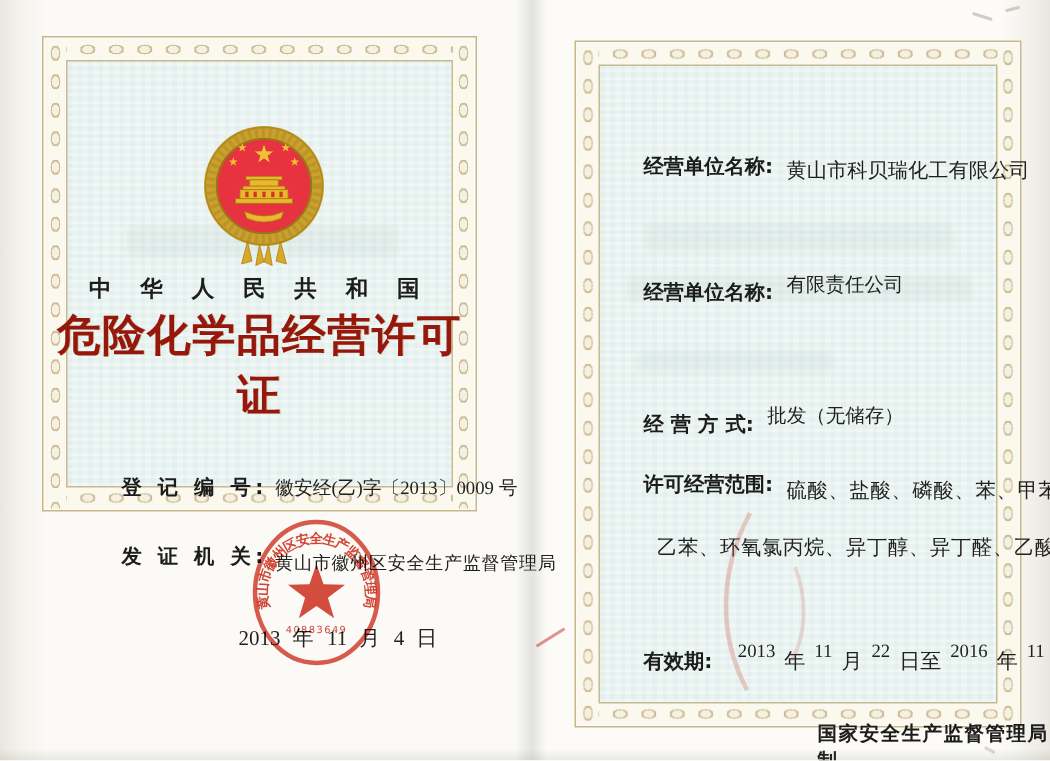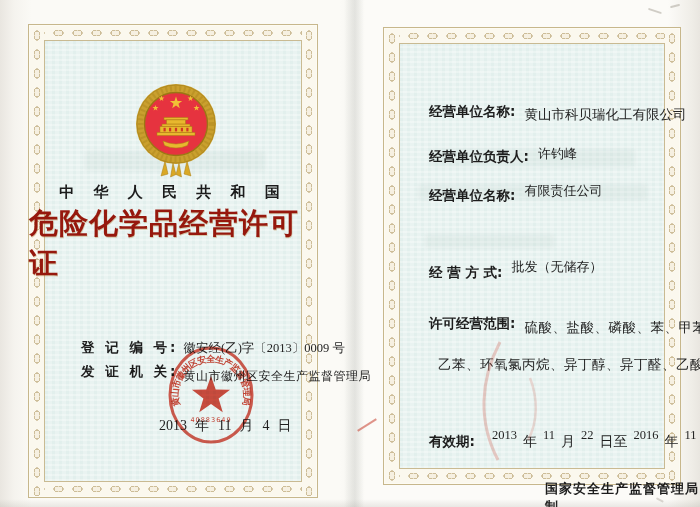--- a/index.html
+++ b/index.html
@@ -9,21 +9,21 @@
     background:
       linear-gradient(90deg,#e9e6e0 0px,#f5f3ee 14px,#fbfaf6 32px,#fbfaf6 340px,#f7f6f2 352px,#fcfbf8 366px,#fcfbf8 668px,#efede7 692px,#e9e6e0 700px),
       #fbfaf6;
   }
   #scan::after{content:"";position:absolute;left:0;right:0;bottom:0;height:8px;
     background:linear-gradient(180deg,rgba(0,0,0,0),rgba(120,115,105,.14));pointer-events:none;}
   .fold{position:absolute;top:0;bottom:0;left:344px;width:20px;
     background:linear-gradient(90deg,rgba(0,0,0,0),rgba(150,155,150,.22) 55%,rgba(0,0,0,0));}
   
   .frame{position:absolute;border:1px solid #c7b78c;background:#fdfbf3;box-sizing:border-box;}
-  #frame-left{left:28px;top:24px;width:290px;height:474px;}
+  #frame-left{left:28px;top:24px;width:290px;height:317px;}
   #frame-right{left:383px;top:27px;width:298px;height:458px;}
   .band{position:absolute;background-color:#fbf8ee;}
   .band.h{left:1px;right:1px;height:14px;
     background-image:radial-gradient(ellipse 7px 4.6px at 50% 50%,#f6f0e1 54%,#cdbd98 55%,#cdbd98 72%,rgba(0,0,0,0) 73%);
     background-size:19px 14px;}
   .band.v{top:1px;bottom:1px;width:14px;
     background-image:radial-gradient(ellipse 4.6px 7px at 50% 50%,#f6f0e1 54%,#cdbd98 55%,#cdbd98 72%,rgba(0,0,0,0) 73%);
     background-size:14px 19px;}
   .band.t{top:1px}.band.b{bottom:1px}.band.l{left:1px}.band.r{right:1px}
   .inner{position:absolute;inset:15px;border:1px solid #c9ba92;
@@ -31,45 +31,45 @@
       repeating-linear-gradient(0deg,rgba(255,255,255,.30) 0 2px,rgba(0,0,0,0) 2px 5px),
       repeating-linear-gradient(90deg,rgba(205,228,224,.25) 0 3px,rgba(0,0,0,0) 3px 7px),
       #e9f3f1;}
   .smudge{position:absolute;background:rgba(150,172,166,.10);filter:blur(2px);border-radius:4px;}
   
   .lbl{font-family:"DejaVu Sans",sans-serif;font-weight:700;color:#1c1c1c;}
   .val{font-family:"Liberation Serif",serif;color:#1f1f1f;}
   .abs{position:absolute;}
   
   #country{left:18px;right:18px;top:158px;text-align:center;font-size:15px;letter-spacing:7px;}
-  #cert-title{left:0;right:0;top:179px;text-align:left;font-size:29px;letter-spacing:1px;
+  #cert-title{left:0;right:0;top:179px;text-align:center;font-size:29px;letter-spacing:1px;
     color:#96180d;font-family:Liberation Serif, serif;font-weight:700;
     text-shadow:.6px .6px 0 rgba(173,120,40,.35);}
   #subtitle{left:0;right:0;top:236px;text-align:center;font-size:16px;letter-spacing:2px;color:#222;}
   .lrow{position:absolute;left:52px;white-space:nowrap;}
-  #row-reg{top:291px;margin-top:22px;}
+  #row-reg{top:291px;}
   #row-issuer{top:337px;}
   .lrow .lbl{font-size:13.5px;letter-spacing:3px;}
   #reg-val{font-size:12.5px;margin-left:5px;}
   #issuer-val{font-size:12px;margin-left:5px;position:relative;top:4px;letter-spacing:.5px;}
   #date-line{left:126px;top:392px;font-size:14px;white-space:nowrap;}
   #date-line .n{margin:0 4px;}
   #date-line .u{margin:0 4px;letter-spacing:1px;}
   #cert-no{left:35px;top:478px;font-size:13px;letter-spacing:3px;position:absolute;}
   
   #seal{position:absolute;left:132px;top:318px;width:100px;height:104px;mix-blend-mode:multiply;}
   
   .rrow{position:absolute;left:45px;white-space:nowrap;}
   .rrow .lbl{font-size:13.5px;display:inline-block;}
   .rrow .val{font-size:13px;margin-left:9px;display:inline-block;}
   #rrow-0{top:74px;}  #rrow-0 .val{transform:translateY(3px);font-size:13.5px;}
   #rrow-1{top:119px;} #rrow-1 .val{transform:translateY(-3px);}
   #rrow-2{top:158px;} #rrow-2 .val{transform:translateY(-5px);}
   #rrow-3{top:201px;} #rrow-3 .val{transform:translateY(-4px);font-size:13.5px;}
-  #rrow-4{top:235px;} #rrow-4 .val{transform:translateY(-6px);}
+  #rrow-4{top:246px;} #rrow-4 .val{transform:translateY(-6px);}
   #scope-row{top:286px;}
   #scope-row .val{transform:translateY(4px);font-size:13.5px;letter-spacing:.5px;}
   .scope-line{position:absolute;left:54px;font-size:13.5px;letter-spacing:.5px;white-space:nowrap;}
   #scope-line-2{top:328px;}
   #scope-line-3{top:362px;}
   #validity{position:absolute;left:45px;top:404px;white-space:nowrap;}
   #validity .lbl{font-size:13.5px;margin-right:14px;}
   #validity .n{font-size:12.5px;display:inline-block;transform:translateY(-7px);margin:0 3px;}
   #validity .u{font-size:14px;margin:0 3px;}
   #maker{left:545px;top:480px;font-size:13px;letter-spacing:1px;position:absolute;}
@@ -162,23 +162,20 @@
     <div class="band v r"></div>
     <div class="inner">
       <div class="smudge" style="left:30px;top:105px;width:205px;height:18px;"></div>
       <div class="smudge" style="left:18px;top:140px;width:230px;height:16px;"></div>
       <div class="smudge" style="left:25px;top:190px;width:130px;height:14px;"></div>
     </div>
 
     <div class="rrow" id="rrow-0">
       <span class="lbl">经营单位名称:</span><span class="val">黄山市科贝瑞化工有限公司</span>
     </div>
-    <div class="rrow" id="rrow-1">
-      <span class="lbl">经营单位负责人:</span><span class="val">许钓峰</span>
-    </div>
     <div class="rrow" id="rrow-2">
       <span class="lbl">经营单位名称:</span><span class="val">有限责任公司</span>
     </div>
     <div class="rrow" id="rrow-4">
       <span class="lbl">经 营 方 式:</span><span class="val">批发（无储存）</span>
     </div>
 
     <div class="rrow" id="scope-row">
       <span class="lbl">许可经营范围:</span><span class="val">硫酸、盐酸、磷酸、苯、甲苯、</span>
     </div>

